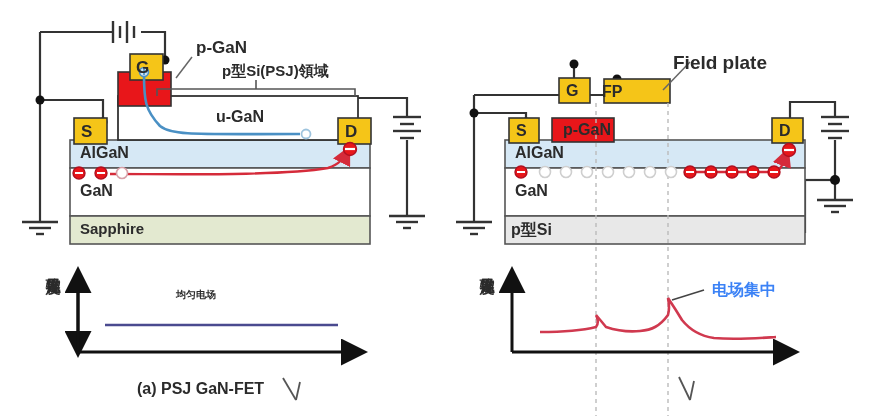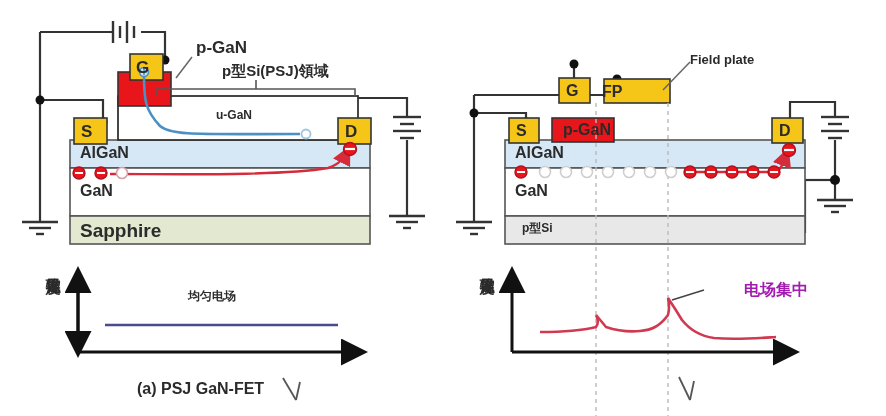--- a/index.html
+++ b/index.html
@@ -231,39 +231,39 @@
              C668,298 676,310 682,320 C690,330 700,336 714,338
              C736,340 760,338 776,337" stroke="#d0394f" stroke-width="2.6" fill="none"></path>
     <line x1="672" y1="300" x2="704" y2="290" stroke="#444" stroke-width="1.6"></line>
   </svg>
 
   <div class="lbl" style="left:136px;top:58px;font-size:17px;">G</div>
   <div class="lbl" style="left:81px;top:122px;font-size:17px;">S</div>
   <div class="lbl" style="left:345px;top:122px;font-size:17px;">D</div>
   <div class="lbl" style="left:196px;top:38px;font-size:17px;">p-GaN</div>
   <div class="lbl" style="left:222px;top:62px;font-size:15px;">p型Si(PSJ)領域</div>
-  <div class="lbl" style="left:216px;top:108px;font-size:12px;">u-GaN</div>
+  <div class="lbl" style="left:216px;top:108px;font-size:16px;">u-GaN</div>
   <div class="lbl" style="left:80px;top:144px;font-size:16px;">AlGaN</div>
   <div class="lbl" style="left:80px;top:182px;font-size:16px;">GaN</div>
-  <div class="lbl" style="left:80px;top:220px;font-size:19px;">Sapphire</div>
+  <div class="lbl" style="left:80px;top:220px;font-size:15px;">Sapphire</div>
 
   <div class="lbl" style="left:566px;top:82px;font-size:16px;">G</div>
   <div class="lbl" style="left:516px;top:122px;font-size:16px;">S</div>
   <div class="lbl" style="left:779px;top:122px;font-size:16px;">D</div>
   <div class="lbl" style="left:602px;top:83px;font-size:16px;">FP</div>
   <div class="lbl" style="left:563px;top:121px;font-size:16px;">p-GaN</div>
   <div class="lbl" style="left:515px;top:144px;font-size:16px;">AlGaN</div>
   <div class="lbl" style="left:515px;top:182px;font-size:16px;">GaN</div>
-  <div class="lbl" style="left:522px;top:220px;font-size:12px;">p型Si</div>
-  <div class="lbl" style="left:690px;top:52px;font-size:13px;">Field plate</div>
+  <div class="lbl" style="left:511px;top:220px;font-size:16px;">p型Si</div>
+  <div class="lbl" style="left:673px;top:52px;font-size:19px;">Field plate</div>
 
   <div class="vlbl" style="left:46px;top:266px;font-size:15px;">電界強度</div>
-  <div class="lbl" style="left:188px;top:288px;font-size:12px;">均匀电场</div>
+  <div class="lbl" style="left:176px;top:288px;font-size:10px;">均匀电场</div>
   <div class="vlbl" style="left:480px;top:266px;font-size:15px;">電界強度</div>
-  <div class="lbl" style="left:744px;top:280px;font-size:16px;color:#a21caf;">电场集中</div>
+  <div class="lbl" style="left:712px;top:280px;font-size:16px;color:#3b82f6;">电场集中</div>
 
   <div class="lbl" style="left:137px;top:380px;font-size:16px;">(a) PSJ GaN-FET</div>
 
   <svg class="layer" viewBox="0 0 886 416">
     <g stroke="#555" stroke-width="1.8" fill="none">
       <path d="M283,378 L296,400"></path>
       <path d="M296,400 L300,382"></path>
     </g>
     <g stroke="#555" stroke-width="1.8" fill="none">
       <path d="M679,377 L690,400"></path>

